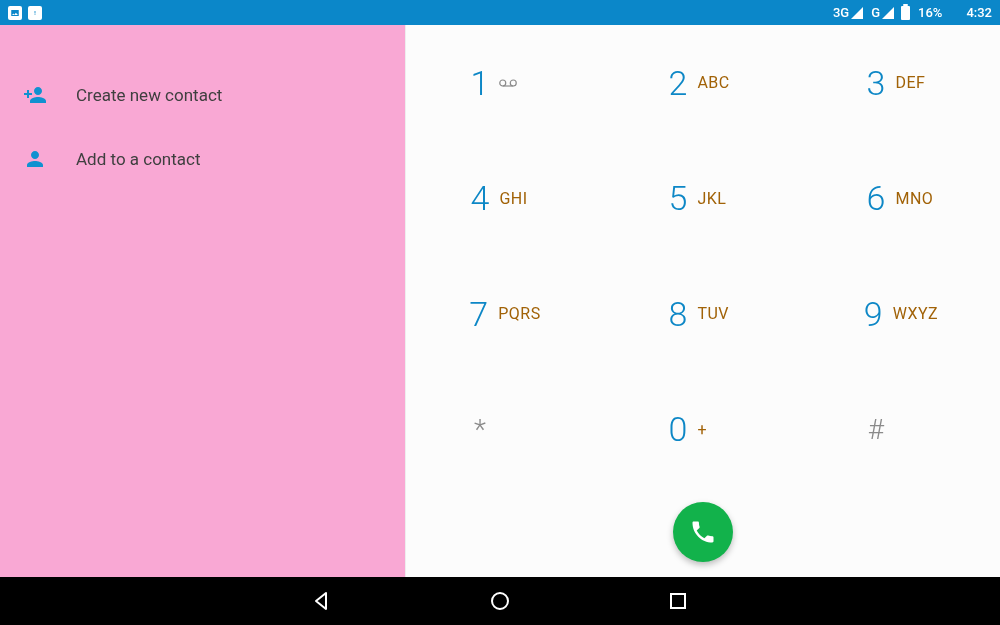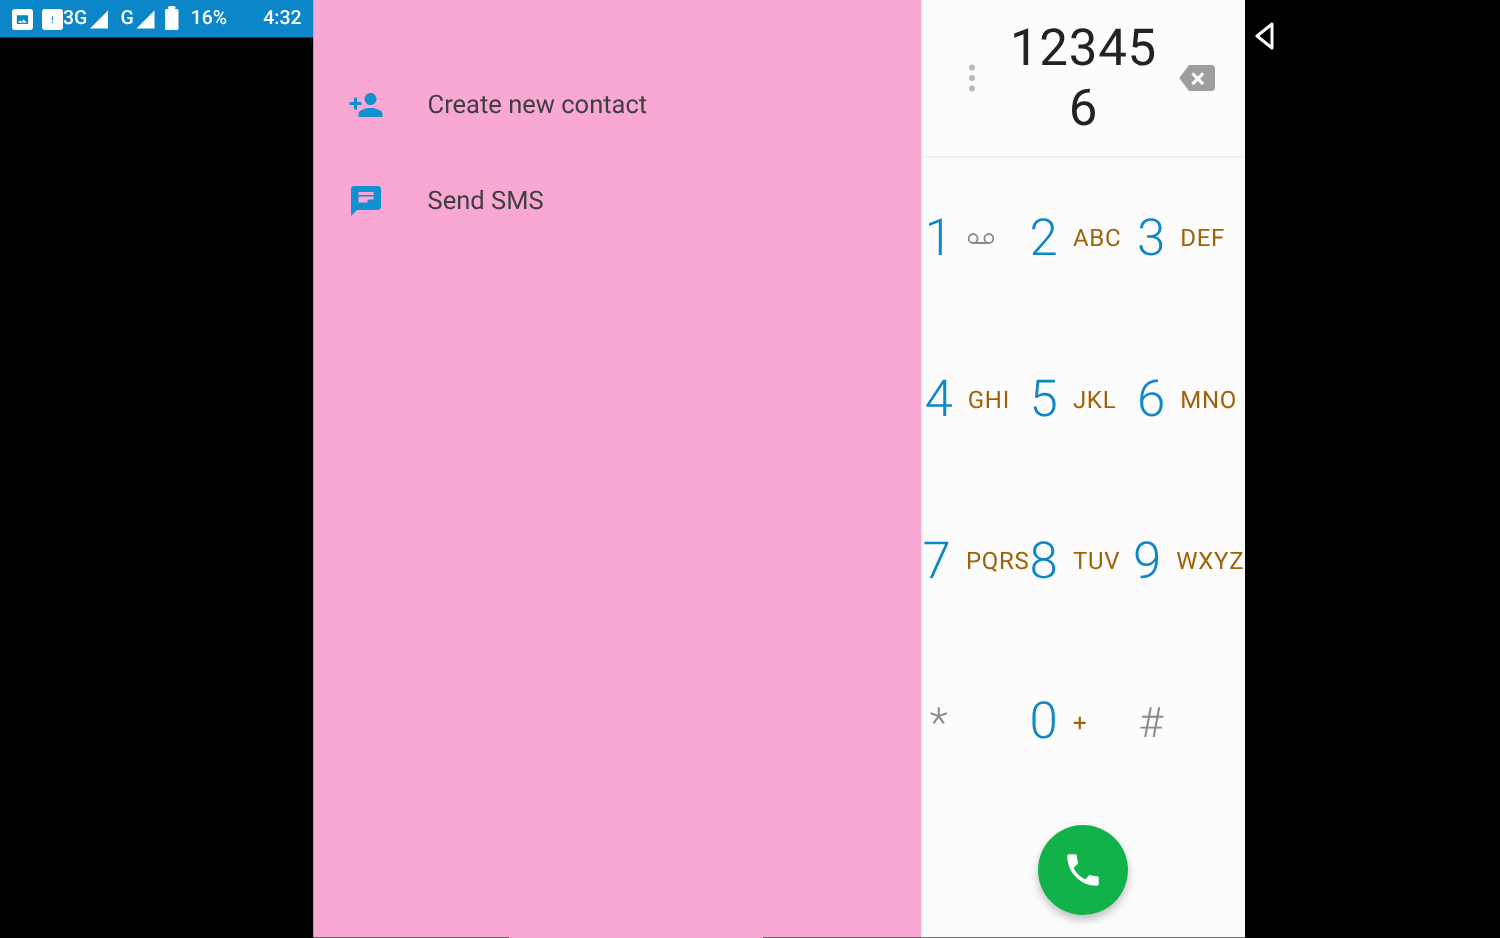--- a/index.html
+++ b/index.html
@@ -1,17 +1,17 @@
 <!DOCTYPE html>
 <html><head>
 <meta charset="utf-8">
 <style>
   * { box-sizing: border-box; margin: 0; padding: 0; }
   html, body { width: 1000px; height: 625px; font-family: Roboto, "Helvetica Neue", Arial, sans-serif; overflow: hidden; background: #000; }
-  .screen { width: 1000px; height: 625px; display: flex; flex-direction: row; }
+  .screen { width: 1000px; height: 625px; display: flex; flex-direction: column; }
 
   
   .status-bar {
     height: 25px; background: #0b87c9; color: #fff;
     display: flex; align-items: center; padding: 0 8px; font-size: 13px;
   }
   .status-left { display: flex; align-items: center; gap: 6px; }
   .status-left .ic { width: 14px; height: 14px; background: #fff; border-radius: 2px; display:flex;align-items:center;justify-content:center;}
   .status-left .ic svg { width:10px;height:10px; }
   .status-spacer { flex: 1; }
@@ -99,41 +99,28 @@
         <span class="ic">
           <svg viewBox="0 0 24 24">
               <path d="M15 12c2.2 0 4-1.8 4-4s-1.8-4-4-4-4 1.8-4 4 1.8 4 4 4zm-9-2V7H4v3H1v2h3v3h2v-3h3v-2H6zm9 4c-2.7 0-8 1.3-8 4v2h16v-2c0-2.7-5.3-4-8-4z"></path>
             </svg>
         </span>
         <span>Create new contact</span>
       </div>
       <div class="opt-row">
         <span class="ic">
           <svg viewBox="0 0 24 24">
-              <path d="M20 2H4c-1.1 0-2 .9-2 2v18l4-4h14c1.1 0 2-.9 2-2V4c0-1.1-.9-2-2-2zM7 9h10v2H7V9zm6 4H7v-2h6v2zM17 8H7V6h10v2z"></path>
+              <path d="M12 12c2.2 0 4-1.8 4-4S14.2 4 12 4 8 5.8 8 8s1.8 4 4 4zm0 2c-2.7 0-8 1.3-8 4v2h16v-2c0-2.7-5.3-4-8-4z"></path>
             </svg>
         </span>
-        <span>Send SMS</span>
+        <span>Add to a contact</span>
       </div>
     </div>
 
     <div class="right-pane">
-      <div class="dial-header">
-        <div class="overflow">
-          <span class="dot"></span>
-            <span class="dot"></span>
-            <span class="dot"></span>
-        </div>
-        <div class="dialed">12345 6</div>
-        <div class="backspace">
-          <svg viewBox="0 0 24 24">
-              <path d="M22 4H8l-6 8 6 8h14c1.1 0 2-.9 2-2V6c0-1.1-.9-2-2-2zm-4.6 11L16 16.4 13.4 13.8 10.8 16.4 9.4 15l2.6-2.6L9.4 9.8l1.4-1.4 2.6 2.6L16 8.4l1.4 1.4-2.6 2.6 2.6 2.6z" fill="#9e9e9e"></path>
-            </svg>
-        </div>
-      </div>
 
       <div class="keypad">
         <div class="key voicemail">
           <span class="digit">1</span>
           <span class="sub">
             <svg viewBox="0 0 24 12">
                 <circle cx="5" cy="6" r="4"></circle>
                 <circle cx="19" cy="6" r="4"></circle>
                 <line x1="5" y1="10" x2="19" y2="10"></line>
               </svg>

